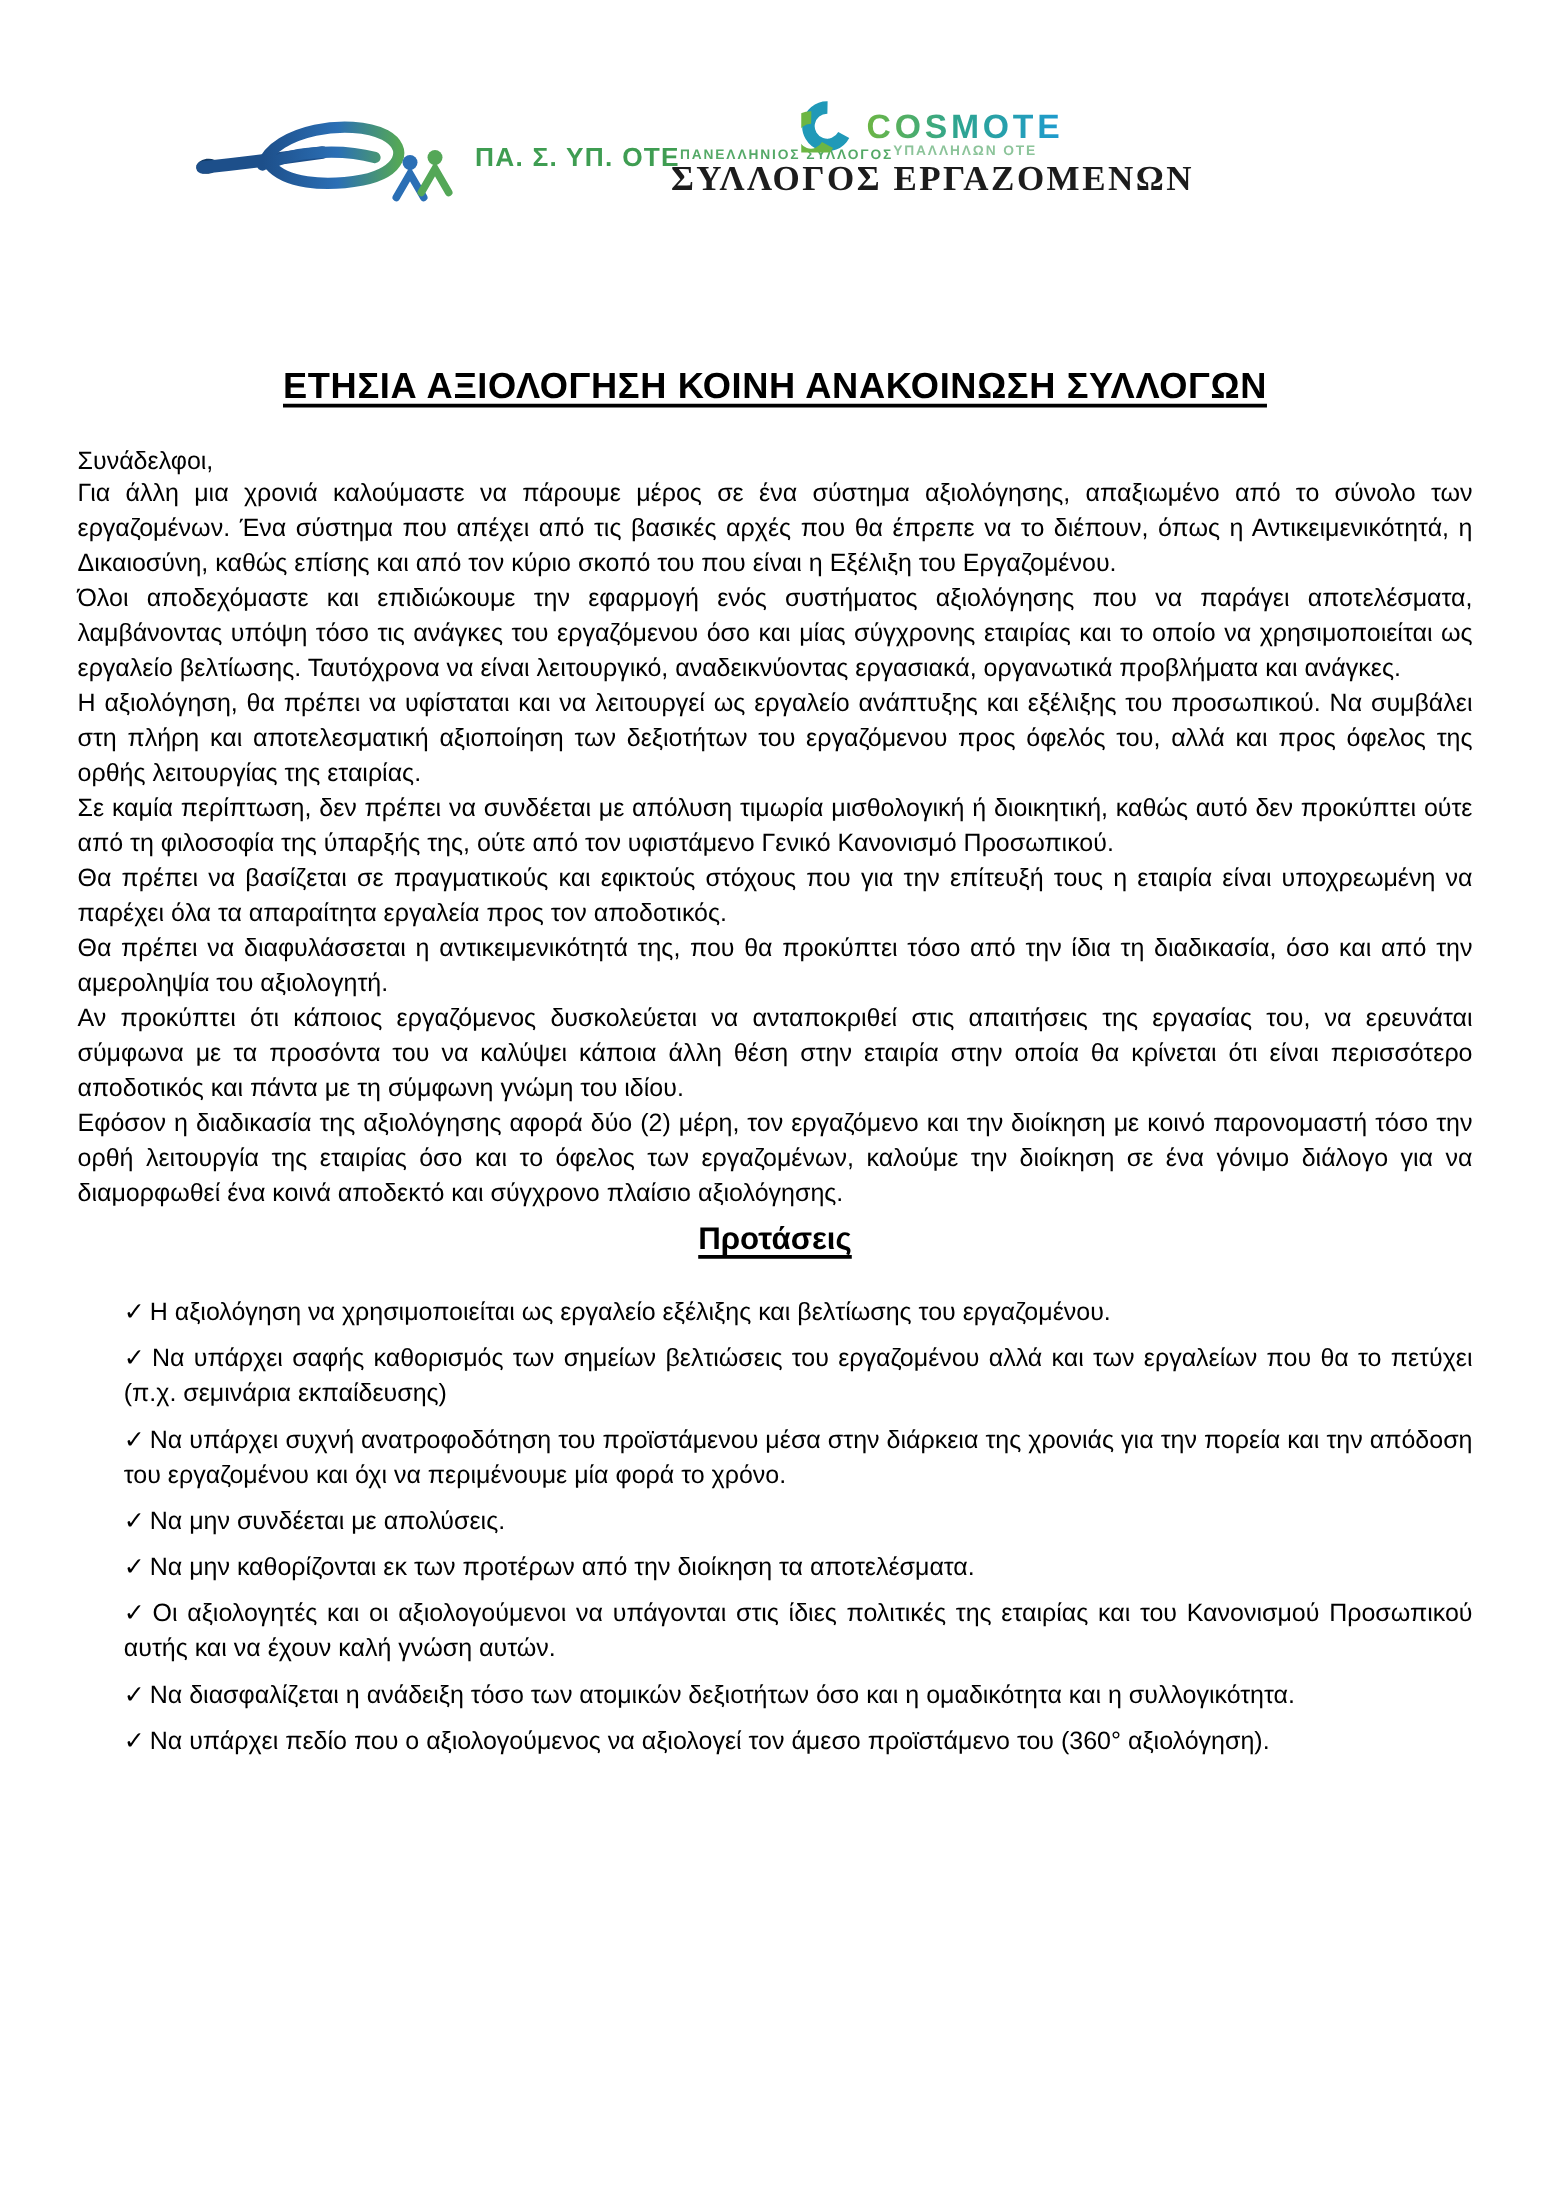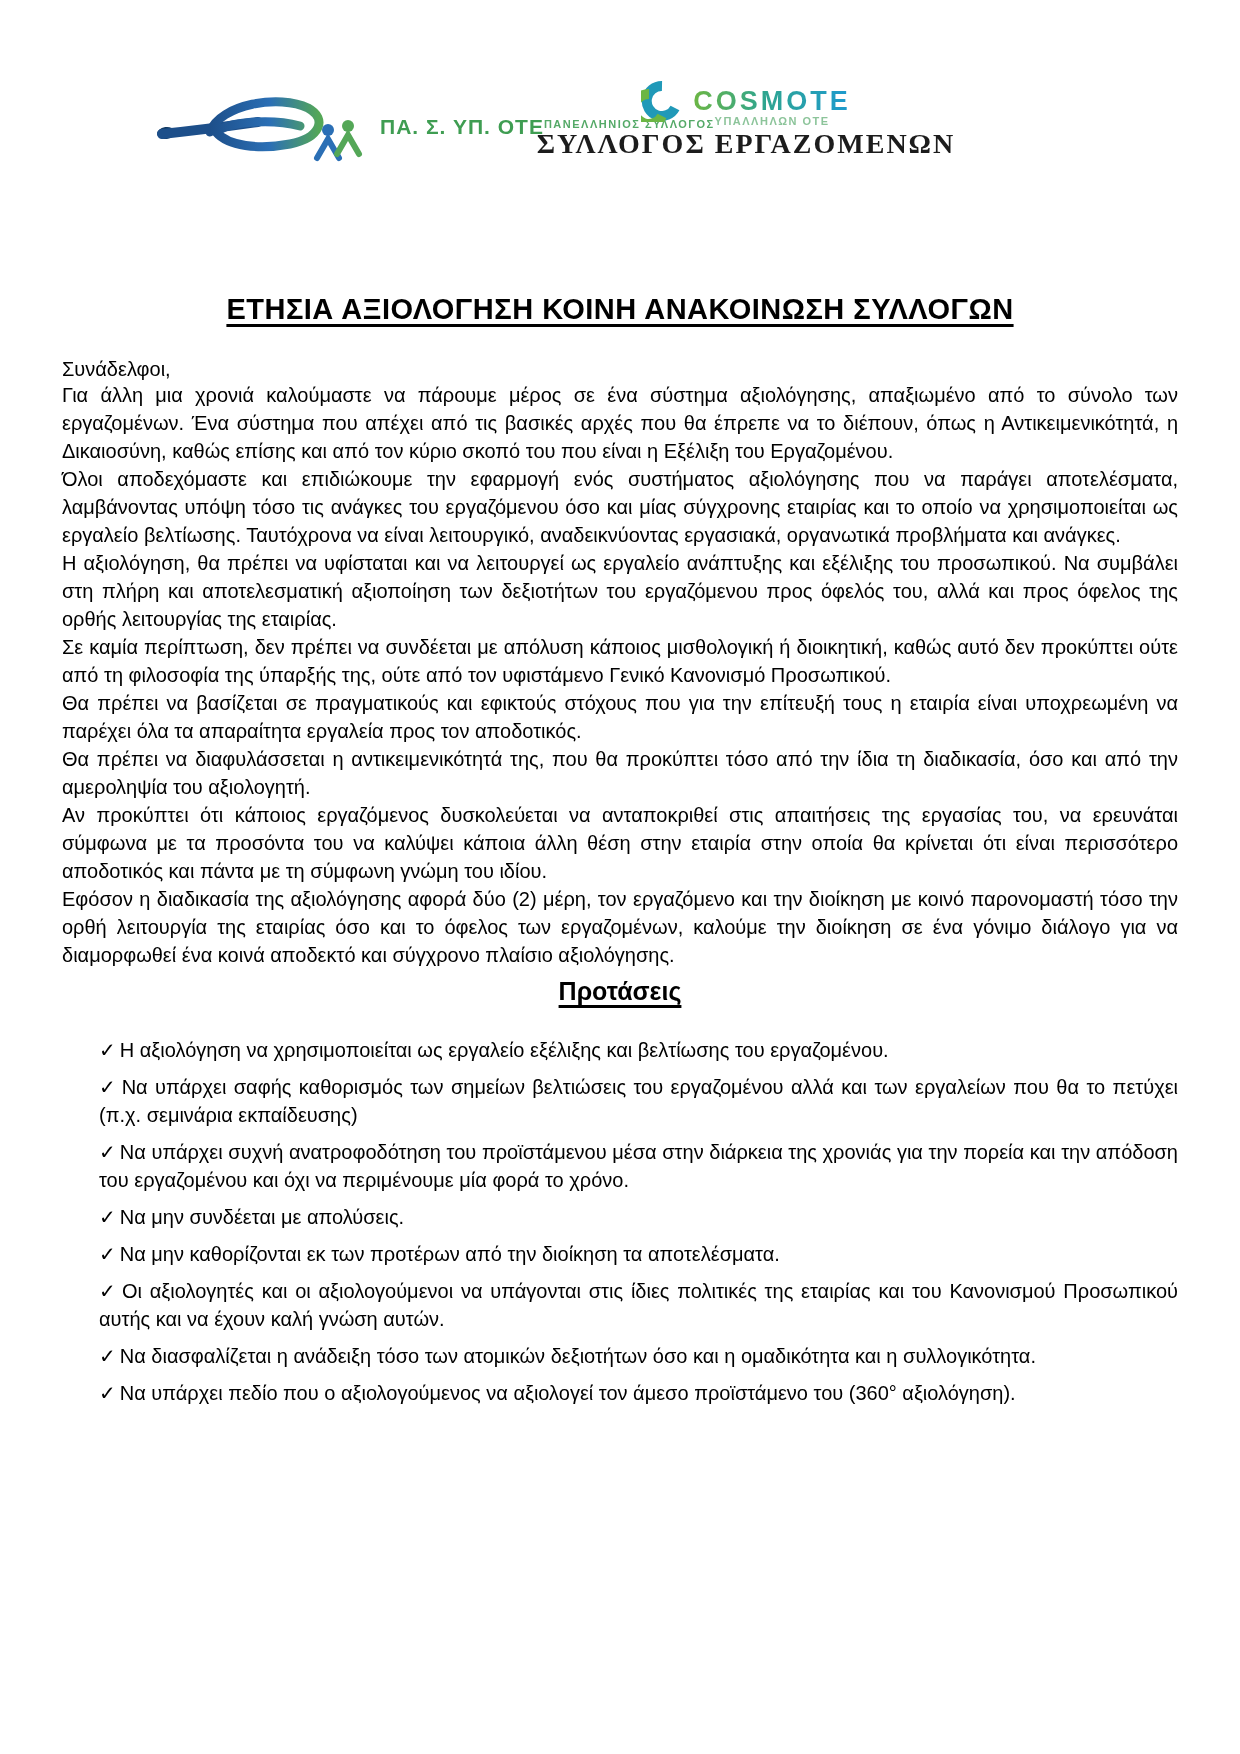--- a/index.html
+++ b/index.html
@@ -135,21 +135,21 @@
 
   <div class="content">
 
     <h1 class="doc-title">ΕΤΗΣΙΑ ΑΞΙΟΛΟΓΗΣΗ ΚΟΙΝΗ ΑΝΑΚΟΙΝΩΣΗ ΣΥΛΛΟΓΩΝ</h1>
 
     <p class="salutation">Συνάδελφοι,</p>
 
     <p class="para">Για άλλη μια χρονιά καλούμαστε να πάρουμε μέρος σε ένα σύστημα αξιολόγησης, απαξιωμένο από το σύνολο των εργαζομένων. Ένα σύστημα που απέχει από τις βασικές αρχές που θα έπρεπε να το διέπουν, όπως η Αντικειμενικότητά, η Δικαιοσύνη, καθώς επίσης και από τον κύριο σκοπό του που είναι η Εξέλιξη του Εργαζομένου.</p>
     <p class="para">Όλοι αποδεχόμαστε και επιδιώκουμε την εφαρμογή ενός συστήματος αξιολόγησης που να παράγει αποτελέσματα, λαμβάνοντας υπόψη τόσο τις ανάγκες του εργαζόμενου όσο και μίας σύγχρονης εταιρίας και το οποίο να χρησιμοποιείται ως εργαλείο βελτίωσης. Ταυτόχρονα να είναι λειτουργικό, αναδεικνύοντας εργασιακά, οργανωτικά προβλήματα και ανάγκες.</p>
     <p class="para">Η αξιολόγηση, θα πρέπει να υφίσταται και να λειτουργεί ως εργαλείο ανάπτυξης και εξέλιξης του προσωπικού. Να συμβάλει στη πλήρη και αποτελεσματική αξιοποίηση των δεξιοτήτων του εργαζόμενου προς όφελός του, αλλά και προς όφελος της ορθής λειτουργίας της εταιρίας.</p>
-    <p class="para">Σε καμία περίπτωση, δεν πρέπει να συνδέεται με απόλυση κάποιος μισθολογική ή διοικητική, καθώς αυτό δεν προκύπτει ούτε από τη φιλοσοφία της ύπαρξής της, ούτε από τον υφιστάμενο Γενικό Κανονισμό Προσωπικού.</p>
+    <p class="para">Σε καμία περίπτωση, δεν πρέπει να συνδέεται με απόλυση τιμωρία μισθολογική ή διοικητική, καθώς αυτό δεν προκύπτει ούτε από τη φιλοσοφία της ύπαρξής της, ούτε από τον υφιστάμενο Γενικό Κανονισμό Προσωπικού.</p>
     <p class="para">Θα πρέπει να βασίζεται σε πραγματικούς και εφικτούς στόχους που για την επίτευξή τους η εταιρία είναι υποχρεωμένη να παρέχει όλα τα απαραίτητα εργαλεία προς τον αποδοτικός.</p>
     <p class="para">Θα πρέπει να διαφυλάσσεται η αντικειμενικότητά της, που θα προκύπτει τόσο από την ίδια τη διαδικασία, όσο και από την αμεροληψία του αξιολογητή.</p>
     <p class="para">Αν προκύπτει ότι κάποιος εργαζόμενος δυσκολεύεται να ανταποκριθεί στις απαιτήσεις της εργασίας του, να ερευνάται σύμφωνα με τα προσόντα του να καλύψει κάποια άλλη θέση στην εταιρία στην οποία θα κρίνεται ότι είναι περισσότερο αποδοτικός και πάντα με τη σύμφωνη γνώμη του ιδίου.</p>
     <p class="para">Εφόσον η διαδικασία της αξιολόγησης αφορά δύο (2) μέρη, τον εργαζόμενο και την διοίκηση με κοινό παρονομαστή τόσο την ορθή λειτουργία της εταιρίας όσο και το όφελος των εργαζομένων, καλούμε την διοίκηση σε ένα γόνιμο διάλογο για να διαμορφωθεί ένα κοινά αποδεκτό και σύγχρονο πλαίσιο αξιολόγησης.</p>
 
     <h2 class="proposals-heading">Προτάσεις</h2>
 
     <ul class="proposals">
       <li><span class="check">✓</span><span>Η αξιολόγηση να χρησιμοποιείται ως εργαλείο εξέλιξης και βελτίωσης του εργαζομένου.</span></li>
       <li><span class="check">✓</span><span>Να υπάρχει σαφής καθορισμός των σημείων βελτιώσεις του εργαζομένου αλλά και των εργαλείων που θα το πετύχει (π.χ. σεμινάρια εκπαίδευσης)</span></li>

